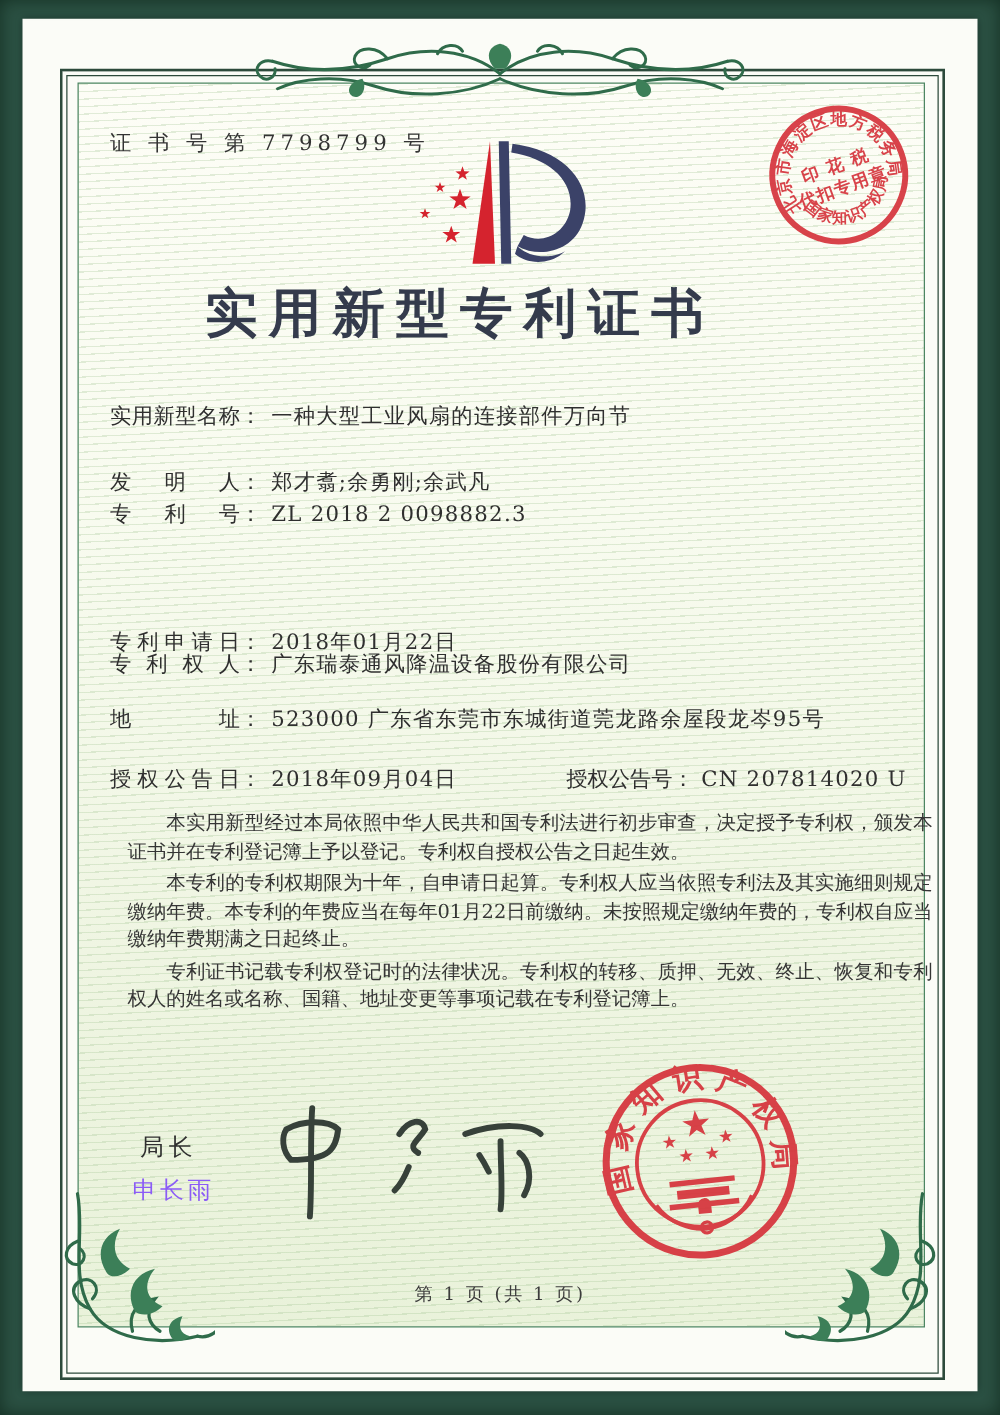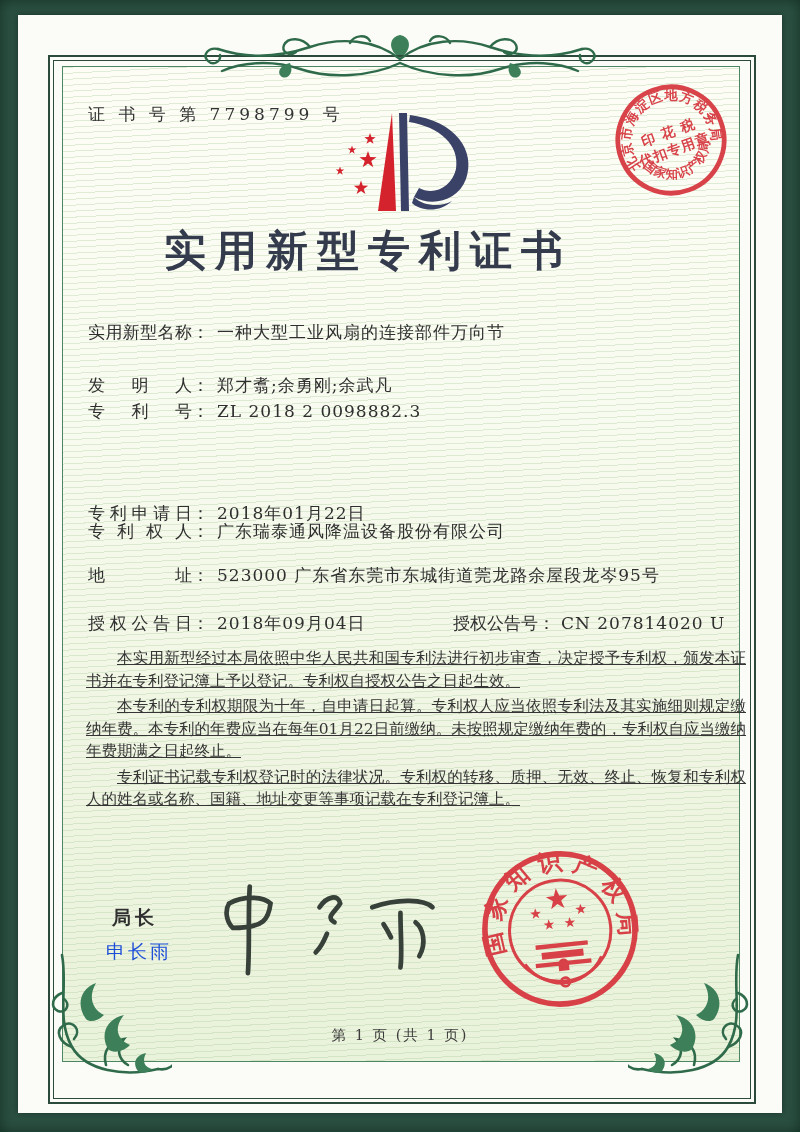--- a/index.html
+++ b/index.html
@@ -49,24 +49,24 @@
   .field-row{position:absolute;left:70px;font-size:17px;color:#2f2f2f;z-index:5;white-space:nowrap;}
   .flabel{display:inline-block;width:104px;text-align:justify;text-align-last:justify;}
   .fcolon{margin:0 2px 0 0;}
   .fvalue{margin-left:6px;letter-spacing:1px;}
   .grant-right{position:absolute;left:365px;top:0;}
 
   .paras{
     position:absolute;left:68px;top:632px;width:660px;z-index:5;
     font-size:15.5px;line-height:22.5px;text-align:justify;color:#353535;
   }
-  .paras p{margin:0 0 3px 0;text-indent:2em;text-decoration:underline;}
-
-  .officer-title{position:absolute;left:94px;top:890px;font-size:19px;letter-spacing:4px;color:#2f2f2f;z-index:5;font-weight:bold;}
-  .officer-name{position:absolute;left:88px;top:924px;font-size:19px;letter-spacing:3px;color:#1d4ed8;z-index:5;text-align:right;}
+  .paras p{margin:0 0 3px 16px;text-indent:2em;}
+
+  .officer-title{position:absolute;left:94px;top:890px;font-size:19px;letter-spacing:4px;color:#2f2f2f;z-index:5;}
+  .officer-name{position:absolute;left:88px;top:924px;font-size:19px;letter-spacing:3px;color:#8b5cf6;z-index:5;text-align:right;}
   .signature{position:absolute;left:196px;top:860px;width:226px;height:104px;z-index:6;}
 
   .seal-cnipa{position:absolute;left:446px;top:818px;width:192px;height:192px;z-index:5;transform:rotate(-6deg);opacity:.93;}
   .seal-date{position:absolute;left:474px;top:952px;font-size:19px;letter-spacing:2px;font-weight:600;color:#3d423c;z-index:7;white-space:nowrap;}
 
   .footer{position:absolute;left:0;top:1011px;width:764px;text-align:center;font-size:14.5px;letter-spacing:2px;color:#3c3c3c;z-index:5;}
 
   svg text{font-family:"DejaVu Serif","Liberation Serif",serif;}
 </style>
 </head>

